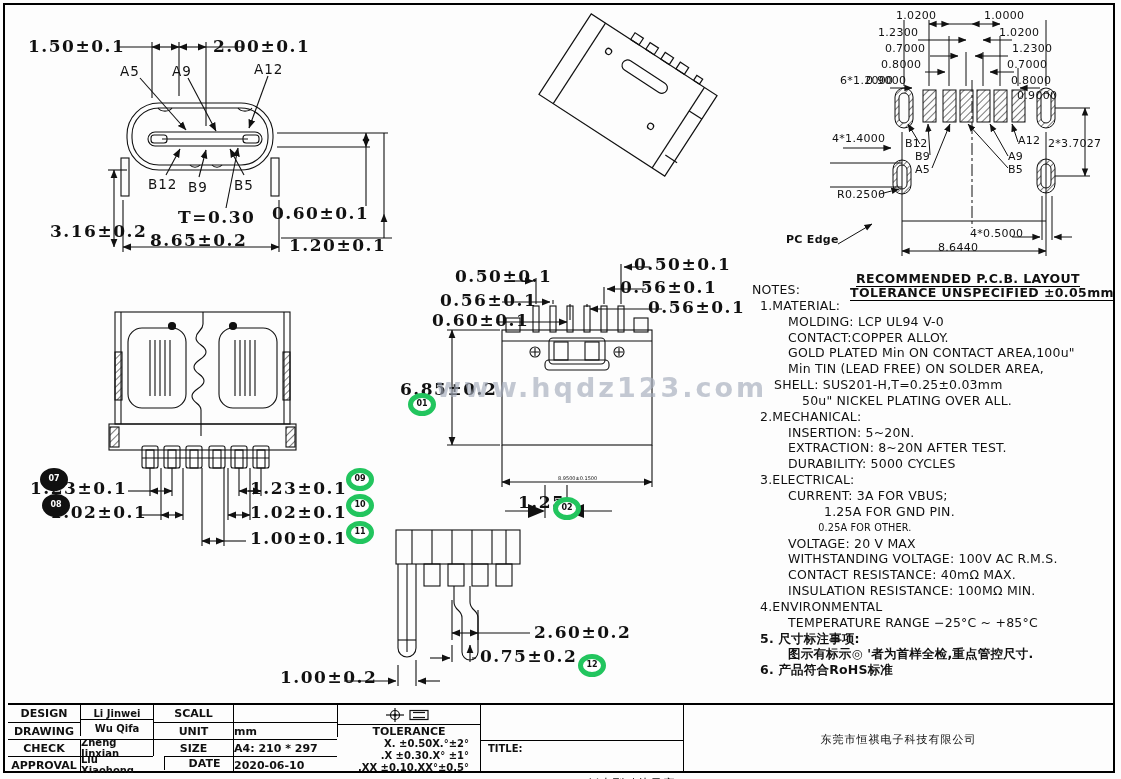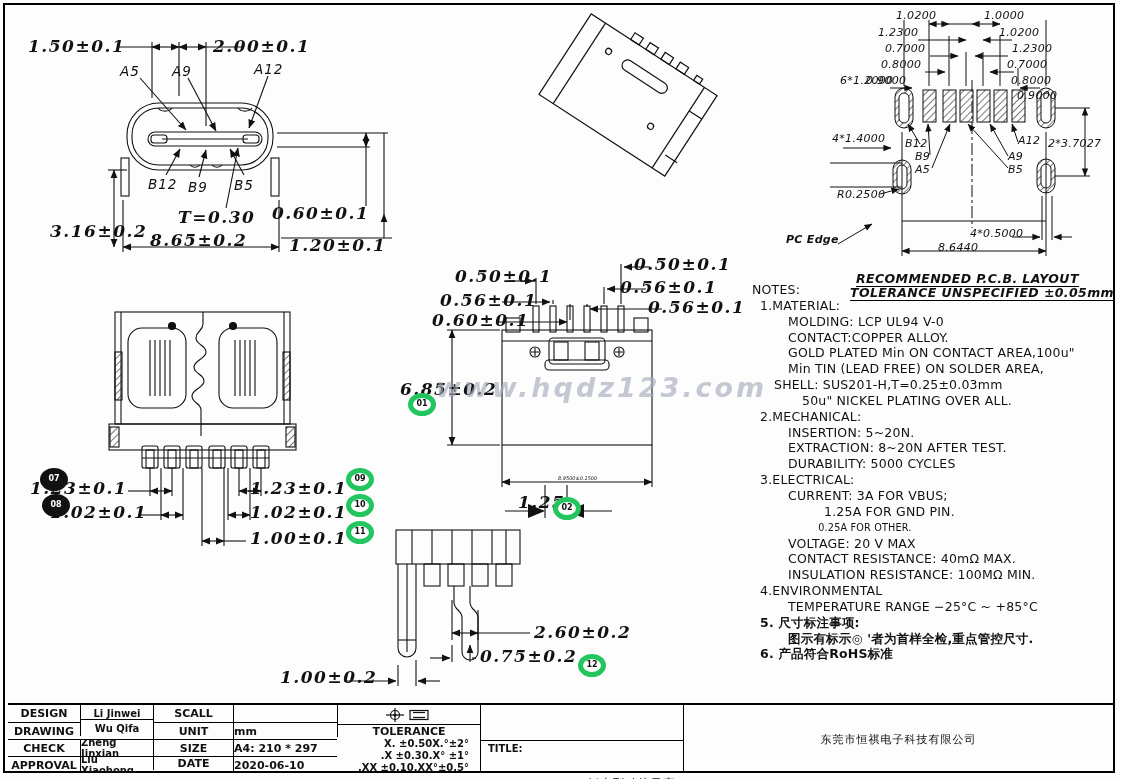--- a/index.html
+++ b/index.html
@@ -1,20 +1,20 @@
 <!DOCTYPE html>
 <html><head>
 <meta charset="utf-8">
 <style>
   html,body{margin:0;padding:0;background:#e8e8e8;}
   .sheet{position:relative;width:1121px;height:779px;background:#fdfdfd;overflow:hidden;
          font-family:"DejaVu Sans",sans-serif;color:#111;}
   .frame{position:absolute;left:3px;top:3px;width:1112px;height:770px;border:2px solid #000;box-sizing:border-box;}
   svg.linework{position:absolute;left:0;top:0;}
-  .lbl{position:absolute;white-space:nowrap;font-style:italic;}
+  .lbl{position:absolute;white-space:nowrap;}
   .dim{font-family:"DejaVu Serif","Liberation Serif",serif;font-weight:bold;font-size:17px;letter-spacing:1.5px;}
   .pinlbl{font-family:"DejaVu Sans",sans-serif;font-size:13.5px;letter-spacing:1px;}
   .pdim{font-size:11px;letter-spacing:0.3px;}
   .tiny{font-size:5px;letter-spacing:0;}
   .hdr{font-size:12.5px;font-weight:bold;border-bottom:1.5px solid #000;letter-spacing:0.4px;}
   .watermark{font-size:27px;color:rgba(165,172,188,0.65);letter-spacing:3px;font-weight:bold;}
   .balloon{position:absolute;width:18px;height:13px;border:5px solid #22c55e;border-radius:50%;
            font-size:8px;line-height:12px;text-align:center;background:#fff;font-weight:bold;}
   .balloon.filled{background:#111;color:#fff;border-color:#111;}
   .notes{position:absolute;left:752px;top:282px;width:366px;font-size:12.5px;line-height:15.85px;letter-spacing:0.2px;}
@@ -394,20 +394,21 @@
     <div class="n-50u">50u" NICKEL PLATING OVER ALL.</div>
     <div class="n-1">2.MECHANICAL:</div>
     <div class="n-2">INSERTION: 5~20N.</div>
     <div class="n-2">EXTRACTION: 8~20N AFTER TEST.</div>
     <div class="n-2">DURABILITY: 5000 CYCLES</div>
     <div class="n-1">3.ELECTRICAL:</div>
     <div class="n-2">CURRENT: 3A FOR VBUS;</div>
     <div class="n-cur2">1.25A FOR GND PIN.</div>
     <div class="n-small">0.25A FOR OTHER.</div>
     <div class="n-2">VOLTAGE: 20 V MAX</div>
+    <div class="n-2">WITHSTANDING VOLTAGE: 100V AC R.M.S.</div>
     <div class="n-2">CONTACT RESISTANCE: 40mΩ MAX.</div>
     <div class="n-2">INSULATION RESISTANCE: 100MΩ MIN.</div>
     <div class="n-1">4.ENVIRONMENTAL</div>
     <div class="n-2">TEMPERATURE RANGE −25°C ~ +85°C</div>
     <div class="n-1 cn">5. 尺寸标注事项:</div>
     <div class="n-2 cn">图示有标示◎ '者为首样全检,重点管控尺寸.</div>
     <div class="n-1 cn">6. 产品符合RoHS标准</div>
   </div>
 
   <div class="tb">
@@ -428,21 +429,21 @@
     <div class="cell" style="left:72px;top:51px;width:73px;height:17px">
         <span class="name">Liu Xiaohong</span>
       </div>
 
     <div class="cell notop" style="left:145px;top:0;width:80px;height:17px">SCALL</div>
     <div class="cell notop val" style="left:225px;top:0;width:104px;height:17px"></div>
     <div class="cell" style="left:145px;top:17px;width:80px;height:17px">UNIT</div>
     <div class="cell val" style="left:225px;top:17px;width:104px;height:17px">mm</div>
     <div class="cell" style="left:145px;top:34px;width:80px;height:17px">SIZE</div>
     <div class="cell val" style="left:225px;top:34px;width:104px;height:17px">A4: 210 * 297</div>
-    <div class="cell" style="left:145px;top:51px;width:80px;height:14px">DATE</div>
+    <div class="cell" style="left:156px;top:51px;width:80px;height:14px">DATE</div>
     <div class="cell val" style="left:225px;top:51px;width:104px;height:17px">2020-06-10</div>
 
     <div class="cell notop" style="left:329px;top:0;width:143px;height:19px">
       <svg width="46" height="14" viewBox="0 0 46 14">
         <g stroke="#111" fill="none" stroke-width="1.2">
           <line x1="0" y1="7" x2="18" y2="7"></line>
             <line x1="9" y1="0" x2="9" y2="14"></line>
           <circle cx="9" cy="7" r="4.5"></circle>
             <circle cx="9" cy="7" r="1" fill="#111"></circle>
           <rect x="24" y="2.5" width="18" height="9"></rect>

